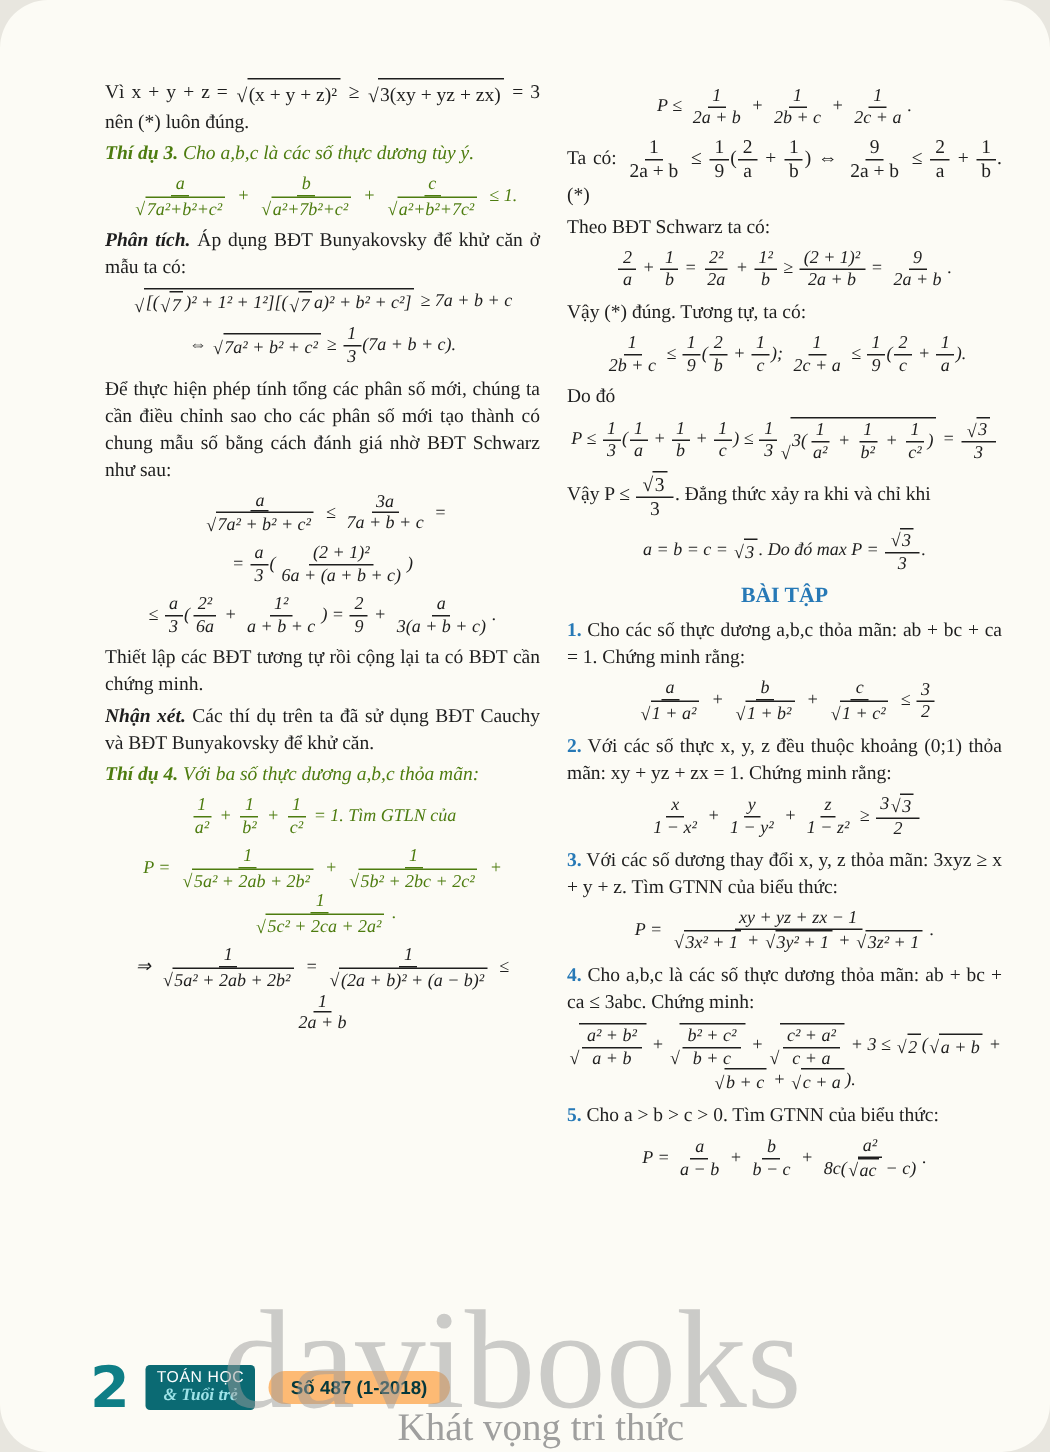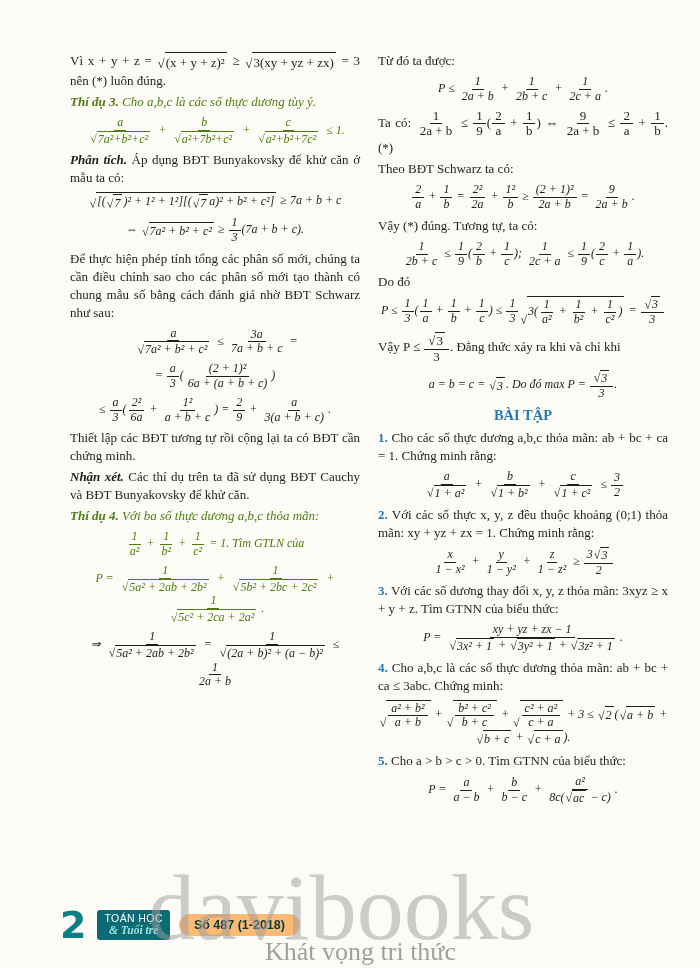--- a/index.html
+++ b/index.html
@@ -1,18 +1,18 @@
 <!DOCTYPE html>
 <html><head>
 <meta charset="utf-8">
 <style>
   *{margin:0;padding:0;box-sizing:border-box;}
   html,body{width:700px;height:968px;}
   body{font-family:"Liberation Serif",serif;background:#e8e6df;}
-  .page{position:relative;width:700px;height:968px;background:#fcfbf5;overflow:hidden;color:#1e1e1e;}
+  .page{position:relative;width:700px;height:968px;background:#fcfbf5;overflow:hidden;color:#1e1e1e;border-radius:32px;}
   .content{position:absolute;top:52px;left:70px;right:32px;bottom:78px;display:flex;gap:18px;overflow:hidden;}
   .col{flex:1;min-width:0;}
   .para{font-size:13px;line-height:1.38;text-align:justify;margin-bottom:3px;}
   .math{font-size:12px;line-height:1.25;text-align:center;margin:5px 0;font-style:italic;}
   .heading{font-size:14.5px;font-weight:bold;text-align:center;color:#2779b6;margin:7px 0 5px;}
   .blue{color:#4d7c0f;}
   .i{font-style:italic;}
   .lead{font-weight:bold;}
   .lead.bi{font-style:italic;}
   .lead.blue{color:#2779b6;font-style:normal;}
@@ -161,21 +161,20 @@
             <span class="den"><span class="sqrt">
                 <span class="sym">√</span>
                 <span class="bod">(2a + b)² + (a − b)²</span>
               </span></span>
           </span> ≤ <span class="frac">
             <span class="num">1</span>
             <span class="den">2a + b</span>
           </span></div>
       </div>
     <div class="col" id="col-right">
-        <div class="para">Từ đó ta được:</div>
         <div class="math">P ≤ <span class="frac">
             <span class="num">1</span>
             <span class="den">2a + b</span>
           </span> + <span class="frac">
             <span class="num">1</span>
             <span class="den">2b + c</span>
           </span> + <span class="frac">
             <span class="num">1</span>
             <span class="den">2c + a</span>
           </span>.</div>

